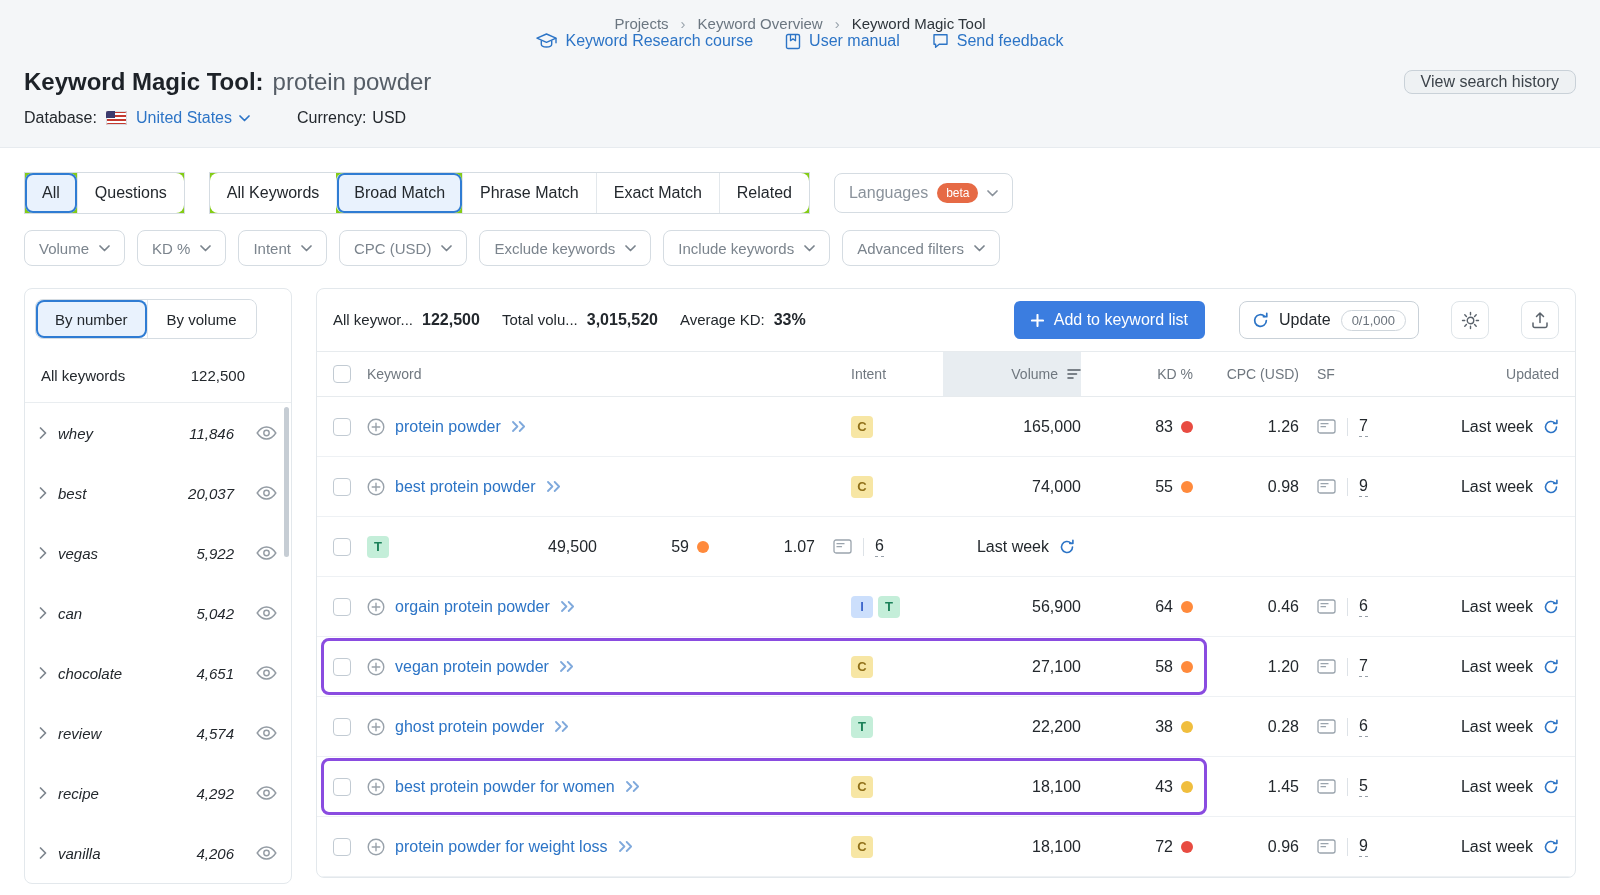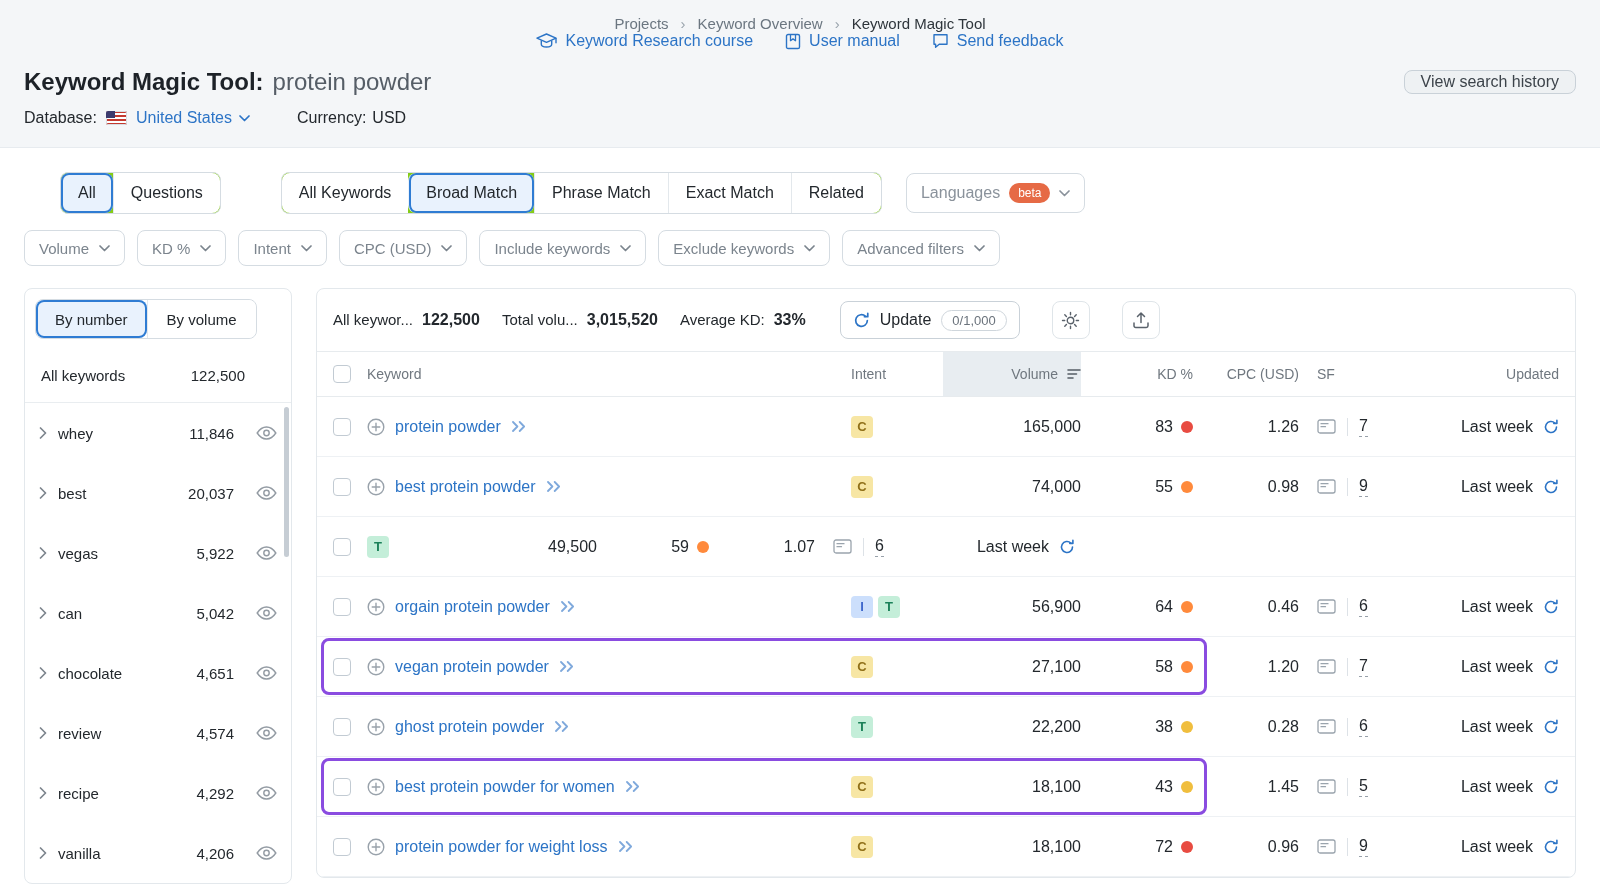--- a/index.html
+++ b/index.html
@@ -25,21 +25,21 @@
   .db-row{display:flex;align-items:center;font-size:16px;gap:9px;}
   .flag{width:21px;height:14px;border-radius:2px;position:relative;overflow:hidden;
     background:repeating-linear-gradient(#c4392f 0 2px,#fff 2px 4px);box-shadow:0 0 0 1px #d8dde2 inset;}
   .flag::after{content:"";position:absolute;left:0;top:0;width:9px;height:7px;background:#3c3b6e;}
   .db-value{color:#2c74c6;display:flex;gap:7px;align-items:center;}
   .currency{margin-left:38px;display:flex;gap:6px;}
 
   
   .filters{background:#fff;padding:24px 24px 0;}
   .match-row{display:flex;gap:24px;align-items:center;margin-bottom:16px;}
-  .seg-group{display:flex;border:1px solid #d5dce2;border-radius:8px;background:#84cc16;margin-left:36px;}
+  .seg-group{display:flex;border:1px solid #d5dce2;border-radius:0;background:#84cc16;}
   .seg{height:40px;padding:0 17px;font-size:16px;color:#23282d;display:flex;align-items:center;
     border-left:1px solid #e3e8ec;background:#fff;}
   .seg:first-child{border-left:none;border-radius:8px 0 0 8px;}
   .seg:last-child{border-radius:0 8px 8px 0;}
   .seg.selected{background:#e9f2fd;box-shadow:inset 0 0 0 2px #2f7cd3;border-radius:8px;border-left-color:transparent;}
   .lang-btn{height:40px;border:1px solid #d5dce2;border-radius:8px;padding:0 14px;display:flex;
     align-items:center;gap:9px;font-size:16px;color:#8a929b;}
   .beta{color:#fff;font-size:12px;border-radius:10px;padding:3px 9px;}
   .filter-row{display:flex;gap:12px;}
   .filter-btn{height:36px;border:1px solid #d5dce2;border-radius:8px;padding:0 14px;display:flex;
@@ -53,21 +53,21 @@
   .sidebar-card{width:268px;border:1px solid #e3e8ec;border-radius:8px;position:relative;
     overflow:hidden;height:596px;flex-shrink:0;}
   .side-tabs{display:flex;border:1px solid #d5dce2;border-radius:8px;margin:10px;width:fit-content;}
   .side-tab{height:38px;padding:0 19px;font-size:15px;color:#23282d;display:flex;align-items:center;
     border-left:1px solid #e3e8ec;background:#fff;}
   .side-tab:first-child{border-left:none;border-radius:8px 0 0 8px;}
   .side-tab:last-child{border-radius:0 8px 8px 0;}
   .side-tab.selected{background:#e9f2fd;box-shadow:inset 0 0 0 2px #2f7cd3;border-radius:8px;border-left-color:transparent;}
   .side-all{display:flex;align-items:center;padding:0 16px;height:54px;border-bottom:1px solid #e9edf0;font-size:15px;}
   .side-all .side-count{margin-left:auto;margin-right:30px;}
-  .side-row{display:flex;align-items:center;height:60px;padding:0 14px;font-size:15px;gap:11px;}
+  .side-row{display:flex;align-items:center;height:60px;padding:0 14px;font-size:15px;gap:11px;font-style:italic;}
   .chev-r{color:#7d858d;}
   .side-count{margin-left:auto;color:#23282d;}
   .eye{color:#939ba3;margin-left:11px;display:inline-flex;}
   .scrollthumb{position:absolute;right:2px;top:118px;width:5px;height:150px;background:#c6cdd4;border-radius:3px;}
 
   
   .table-card{flex:1;border:1px solid #e3e8ec;border-radius:8px;overflow:hidden;}
   .stats-bar{display:flex;align-items:center;gap:22px;padding:12px 16px;}
   .stat{display:flex;gap:9px;align-items:baseline;font-size:15px;white-space:nowrap;}
   .stat-value{font-weight:700;font-size:16px;}
@@ -222,29 +222,29 @@
       </button>
       <button class="filter-btn">
         <span>CPC (USD)</span>
         <span class="icn chev">
           <svg width="11" height="7" viewBox="0 0 11 7">
             <path d="M1 1l4.5 4.5L10 1" fill="none" stroke="currentColor" stroke-width="1.7" stroke-linecap="round" stroke-linejoin="round"></path>
           </svg>
         </span>
       </button>
       <button class="filter-btn">
-        <span>Include keywords</span>
+        <span>Exclude keywords</span>
         <span class="icn chev">
           <svg width="11" height="7" viewBox="0 0 11 7">
             <path d="M1 1l4.5 4.5L10 1" fill="none" stroke="currentColor" stroke-width="1.7" stroke-linecap="round" stroke-linejoin="round"></path>
           </svg>
         </span>
       </button>
       <button class="filter-btn">
-        <span>Exclude keywords</span>
+        <span>Include keywords</span>
         <span class="icn chev">
           <svg width="11" height="7" viewBox="0 0 11 7">
             <path d="M1 1l4.5 4.5L10 1" fill="none" stroke="currentColor" stroke-width="1.7" stroke-linecap="round" stroke-linejoin="round"></path>
           </svg>
         </span>
       </button>
       <button class="filter-btn">
         <span>Advanced filters</span>
         <span class="icn chev">
           <svg width="11" height="7" viewBox="0 0 11 7">
@@ -400,20 +400,28 @@
           </div>
           <div class="stat">
             <span>Total volu...</span>
             <span class="stat-value">3,015,520</span>
           </div>
           <div class="stat">
             <span>Average KD:</span>
             <span class="stat-value">33%</span>
           </div>
         </div>
+      <button class="add-btn" style="background: rgb(59, 125, 224);">
+        <span class="icn">
+            <svg width="13" height="13" viewBox="0 0 14 14">
+              <path d="M7 1v12M1 7h12" stroke="#fff" stroke-width="2.2" stroke-linecap="round"></path>
+            </svg>
+          </span>
+        <span>Add to keyword list</span>
+      </button>
       <button class="update-group">
         <span class="refresh icn">
             <svg width="17" height="17" viewBox="0 0 16 16">
               <path d="M13.5 8a5.5 5.5 0 1 1-1.7-3.97" fill="none" stroke="currentColor" stroke-width="1.6" stroke-linecap="round"></path>
               <path d="M13.9 1.3v3.1h-3.1" fill="none" stroke="currentColor" stroke-width="1.6" stroke-linecap="round" stroke-linejoin="round"></path>
             </svg>
           </span>
         <span>Update</span>
         <span class="quota">0/1,000</span>
       </button>

